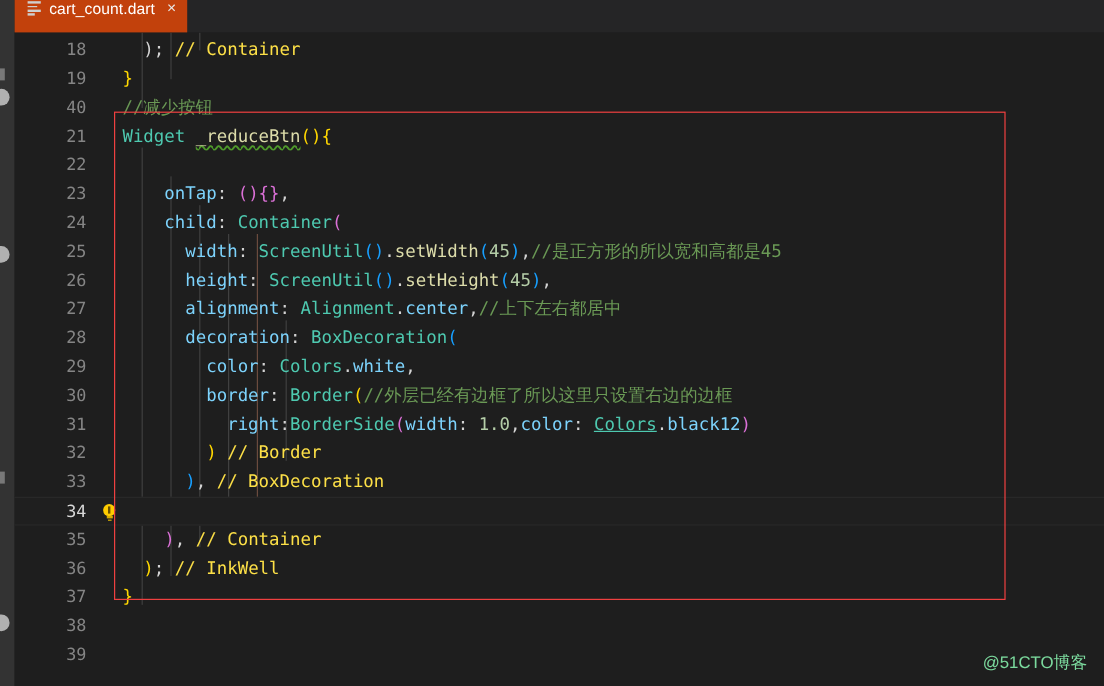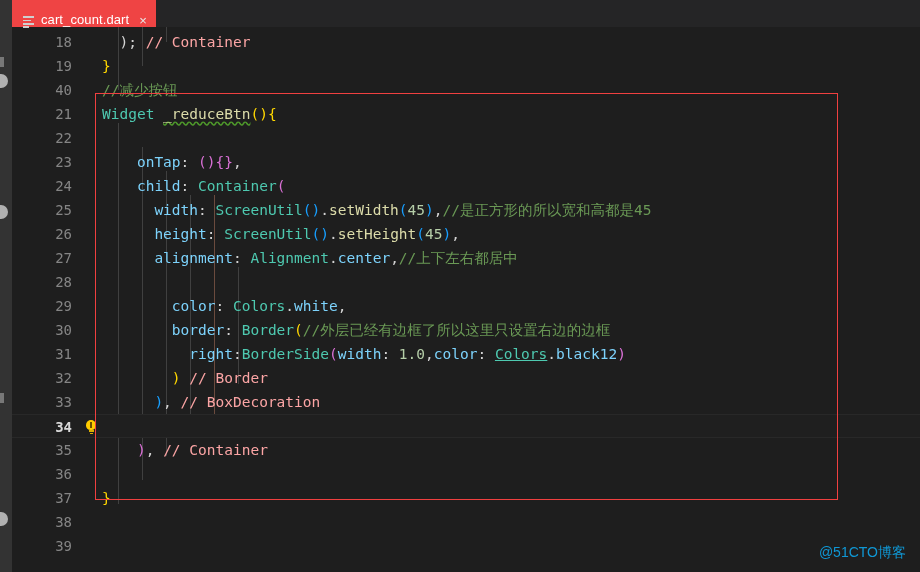--- a/index.html
+++ b/index.html
@@ -61,24 +61,24 @@
     top: 0;
     right: 0;
     height: 27px;
     background: #252526;
     display: flex;
     align-items: stretch;
     z-index: 4;
   }
   .tab {
     display: flex;
-    align-items: flex-end;
+    align-items: flex-start;
     gap: 6px;
     padding: 0 9px 0 11px;
-    background: #ef4444;
+    background: #c2410c;
     color: #ffffff;
     font-family: "Liberation Sans", sans-serif;
     font-size: 13px;
     height: 27px;
     box-sizing: border-box;
     position: relative;
     cursor: pointer;
   }
   .tab .tab-icon {
     display: inline-block;
@@ -146,21 +146,21 @@
     top: 0;
     width: 60px;
     text-align: right;
     color: #858585;
     font-size: 14px;
     font-family: "DejaVu Sans Mono", "Liberation Mono", monospace;
     user-select: none;
   }
   .line.active .ln {
     color: #d8d8d8;
-    font-weight: bold;
+    font-weight: normal;
   }
   .code {
     position: absolute;
     left: 90px;
     top: 0;
     white-space: pre;
     font-family: "DejaVu Sans Mono", "Liberation Mono", monospace;
     font-size: 14.5px;
     color: #d4d4d4;
   }
@@ -209,21 +209,21 @@
 
   
   .t-kw      { color: #c586c0; }  
   .t-type    { color: #4ec9b0; }  
   .t-fn      { color: #dcdcaa; }  
   .t-prop    { color: #7dd3fc; }  
   .t-punct   { color: #d4d4d4; }
   .t-num     { color: #b5cea8; }
   .t-str     { color: #ce9178; }
   .t-comment { color: #6a9955; }
-  .t-hint    { color: #fca5a5; }  
+  .t-hint    { color: #fde047; }  
   .t-link    { color: #4ec9b0; text-decoration: underline; }
   .t-brace1  { color: #ffd700; }
   .t-brace2  { color: #da70d6; }
   .t-brace3  { color: #179fff; }
   .squiggle {
     text-decoration: underline;
     text-decoration-style: wavy;
     text-decoration-color: #4e9a2a;
     text-underline-offset: 2px;
   }
@@ -255,21 +255,21 @@
     box-sizing: border-box;
     pointer-events: none;
     z-index: 6;
   }
 
   
   .watermark {
     position: absolute;
     right: 14px;
     bottom: 10px;
-    color: #0ea5e9;
+    color: #86efac;
     font-family: "Liberation Sans", sans-serif;
     font-size: 14px;
     opacity: 0.9;
     z-index: 7;
     user-select: none;
   }
 </style>
 </head>
 <body>
 
@@ -361,20 +361,21 @@
         <span class="code"><span class="t-prop">      height</span><span class="t-punct">: </span><span class="t-type">ScreenUtil</span><span class="t-brace3">()</span><span class="t-punct">.</span><span class="t-fn">setHeight</span><span class="t-brace3">(</span><span class="t-num">45</span><span class="t-brace3">)</span><span class="t-punct">,</span></span>
       </div>
 
       <div class="line">
         <span class="ln">27</span>
         <span class="code"><span class="t-prop">      alignment</span><span class="t-punct">: </span><span class="t-type">Alignment</span><span class="t-punct">.</span><span class="t-prop">center</span><span class="t-punct">,</span><span class="t-comment">//上下左右都居中</span></span>
       </div>
 
       <div class="line">
         <span class="ln">28</span>
+        <span class="code"><span class="t-prop">      decoration</span><span class="t-punct">: </span><span class="t-type">BoxDecoration</span><span class="t-brace3">(</span></span>
       </div>
 
       <div class="line">
         <span class="ln">29</span>
         <span class="code"><span class="t-prop">        color</span><span class="t-punct">: </span><span class="t-type">Colors</span><span class="t-punct">.</span><span class="t-prop">white</span><span class="t-punct">,</span></span>
       </div>
 
       <div class="line">
         <span class="ln">30</span>
         <span class="code"><span class="t-prop">        border</span><span class="t-punct">: </span><span class="t-type">Border</span><span class="t-brace1">(</span><span class="t-comment">//外层已经有边框了所以这里只设置右边的边框</span></span>
@@ -402,20 +403,21 @@
         </span>
       </div>
 
       <div class="line">
         <span class="ln">35</span>
         <span class="code"><span class="t-brace2">    )</span><span class="t-punct">, </span><span class="t-hint">// Container</span></span>
       </div>
 
       <div class="line">
         <span class="ln">36</span>
+        <span class="code"><span class="t-brace1">  )</span><span class="t-punct">; </span><span class="t-hint">// InkWell</span></span>
       </div>
 
       <div class="line">
         <span class="ln">37</span>
         <span class="code"><span class="t-brace1">}</span></span>
       </div>
 
       <div class="line">
         <span class="ln">38</span>
         <span class="code"></span>

